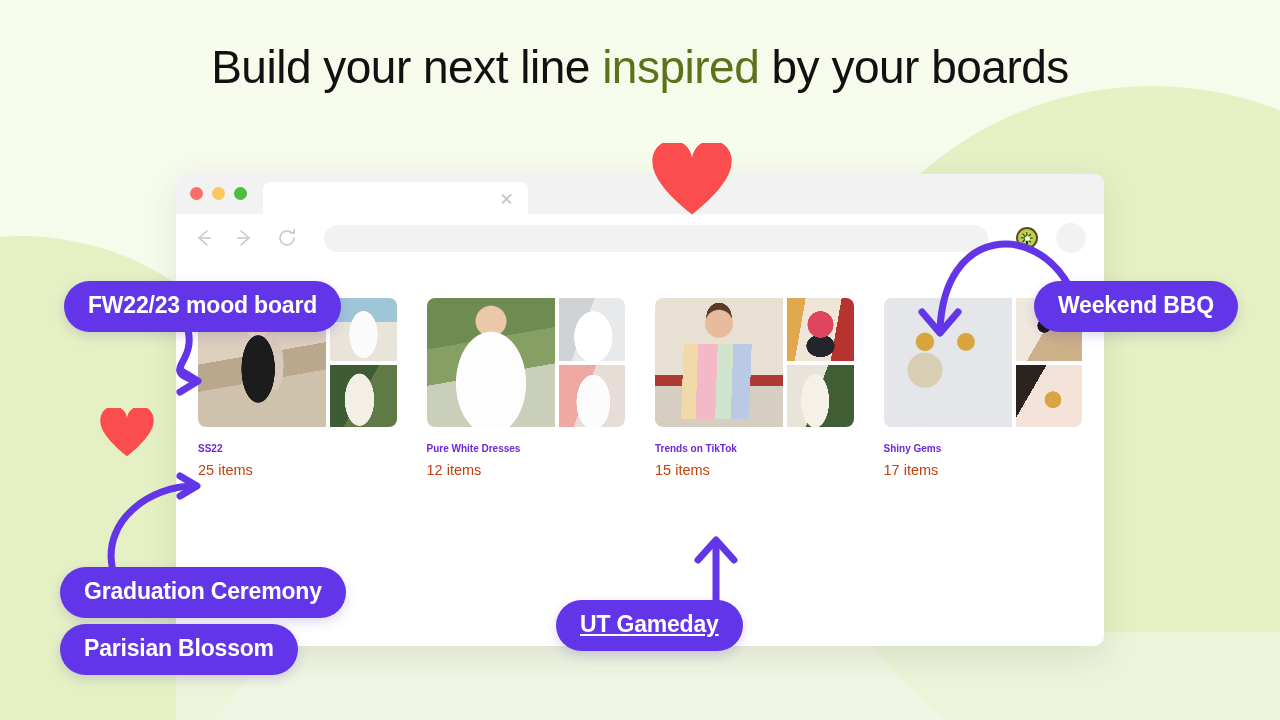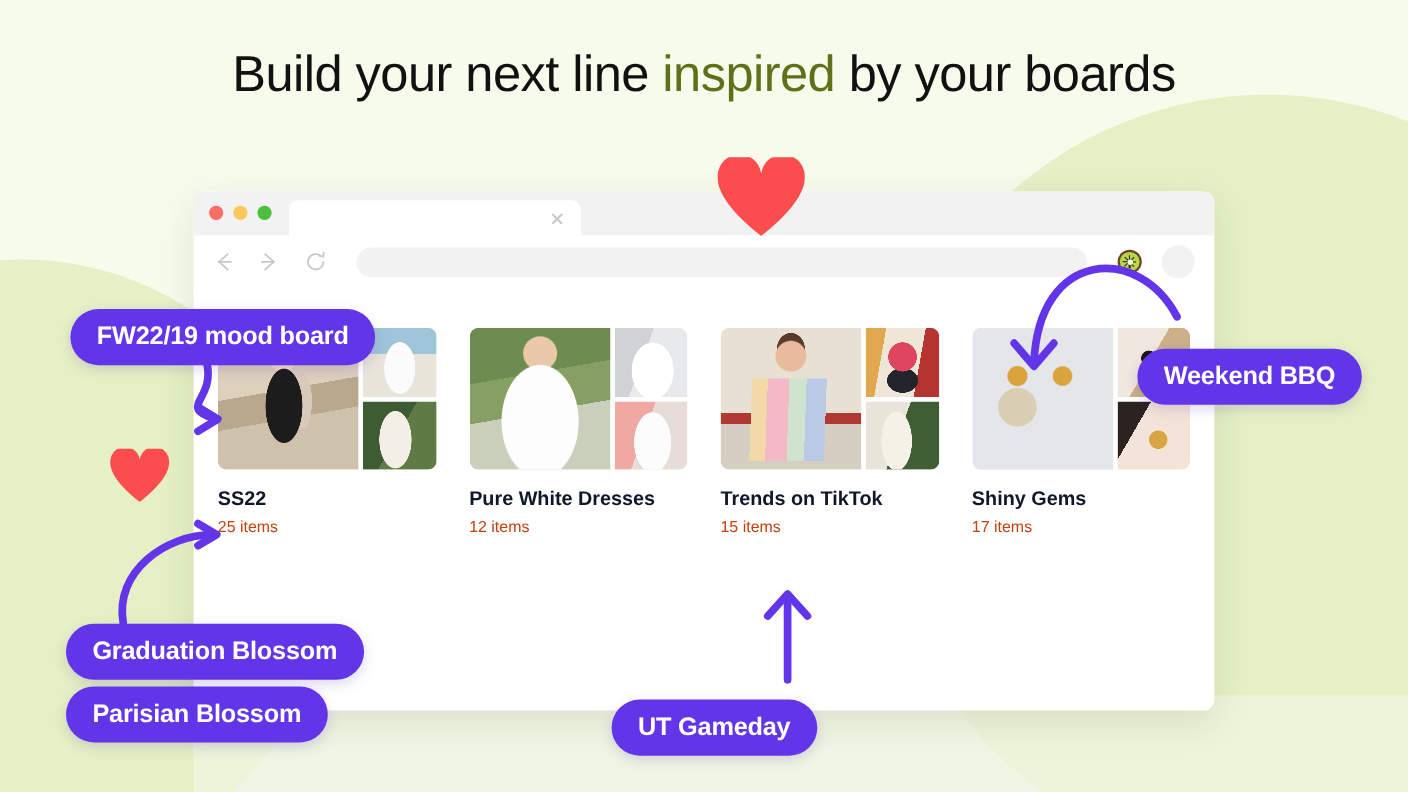--- a/index.html
+++ b/index.html
@@ -77,37 +77,37 @@
     display:flex; gap:30px; padding:36px 22px 0 22px;
   }
   .board-card { width:199px; }
   .board-thumbs {
     display:flex; gap:4px; height:129px;
     border-radius:8px; overflow:hidden;
   }
   .thumb-main { width:128px; height:129px; flex:none; position:relative; overflow:hidden; }
   .thumb-side { flex:1; display:flex; flex-direction:column; gap:4px; }
   .thumb-s { flex:1; position:relative; overflow:hidden; }
-  .board-title { font-size:18px; font-weight:700; color:#0f172a; margin-top:16px; }
+  .board-title { font-size:10px; font-weight:700; color:#6d28d9; margin-top:16px; }
   .board-count { font-size:14.5px; color:#c2410c; margin-top:8px; }
   
   .ph { position:absolute; inset:0; }
   
   .pill {
     position:absolute; background:#6236e8; color:#fff;
     border-radius:30px; font-size:23px; font-weight:600;
     padding:11px 24px 13px; white-space:nowrap;
     box-shadow:0 4px 12px rgba(70,40,170,.18);
     letter-spacing:-.2px;
   }
   #pill-fw     { left:64px;  top:281px; }
   #pill-grad   { left:60px;  top:567px; }
   #pill-paris  { left:60px;  top:624px; }
-  #pill-ut     { left:556px; top:636px; }
-  #pill-bbq    { left:1034px;top:281px;margin-top:36px; }
+  #pill-ut     { left:556px; top:600px;text-decoration:underline; }
+  #pill-bbq    { left:1034px;top:281px; }
   
   .heart { position:absolute; color:#fb4d4d; }
   #heart-top { left:652px; top:143px; width:80px; height:74px; }
   #heart-left{ left:100px; top:408px; width:54px; height:50px; }
   
   #arrow-layer { position:absolute; left:0; top:0; width:1280px; height:720px; pointer-events:none; }
 </style>
 </head>
 <body>
 
@@ -288,17 +288,17 @@
   </g>
 </svg>
 
 <svg class="heart" id="heart-top" viewBox="0 0 32 30">
   <path d="M16 29 C 2 18, 0 11, 0 8 A8 8 0 0 1 16 6 A8 8 0 0 1 32 8 C 32 11, 30 18, 16 29 Z" fill="currentColor"></path>
 </svg>
 <svg class="heart" id="heart-left" viewBox="0 0 32 30">
   <path d="M16 29 C 2 18, 0 11, 0 8 A8 8 0 0 1 16 6 A8 8 0 0 1 32 8 C 32 11, 30 18, 16 29 Z" fill="currentColor"></path>
 </svg>
 
-<div class="pill" id="pill-fw">FW22/19 mood board</div>
-<div class="pill" id="pill-grad">Graduation Blossom</div>
+<div class="pill" id="pill-fw">FW22/23 mood board</div>
+<div class="pill" id="pill-grad">Graduation Ceremony</div>
 <div class="pill" id="pill-paris">Parisian Blossom</div>
 <div class="pill" id="pill-ut">UT Gameday</div>
 <div class="pill" id="pill-bbq">Weekend BBQ</div>
 
 </body></html>

